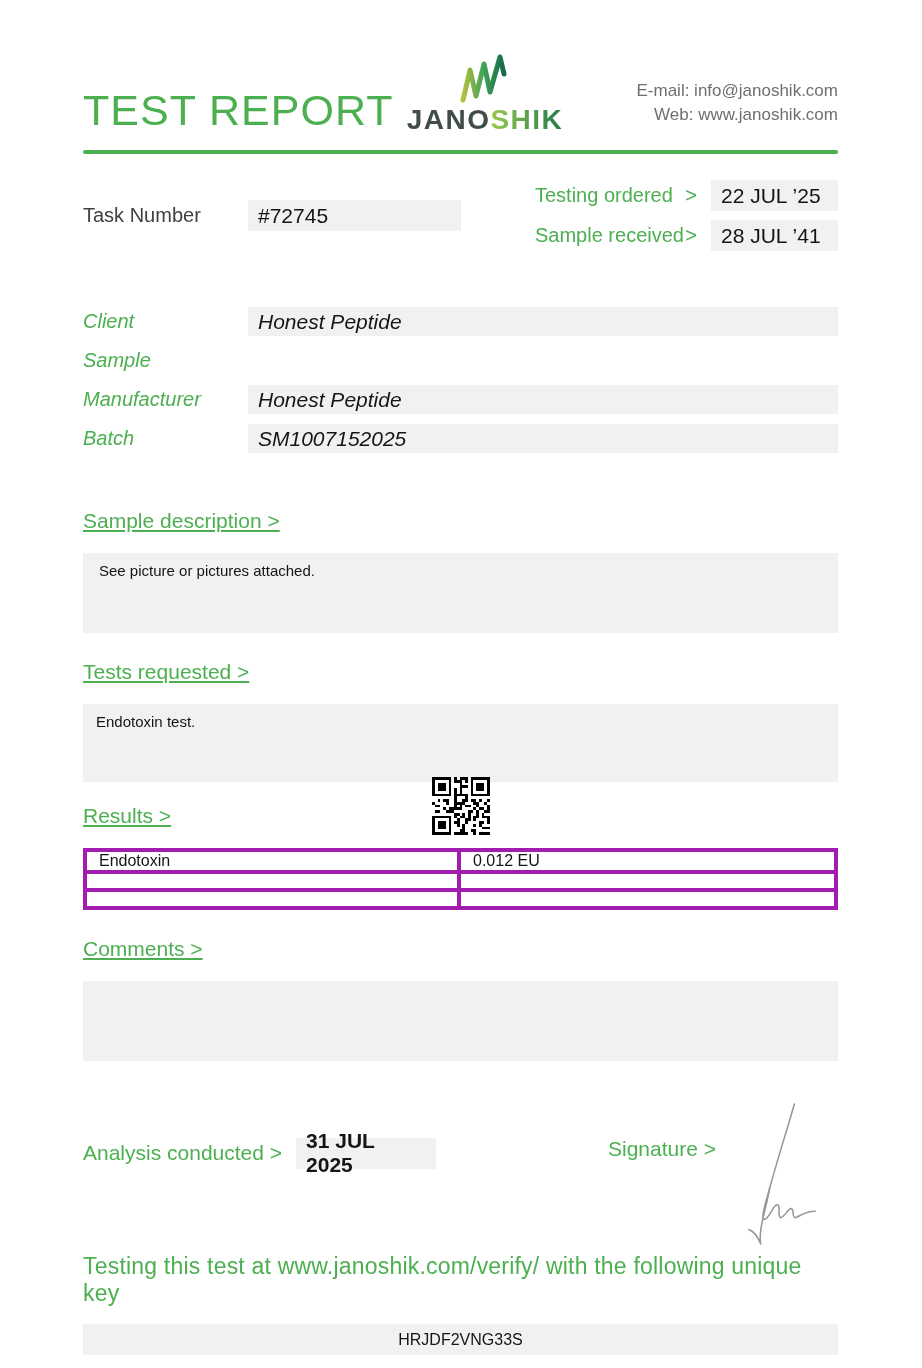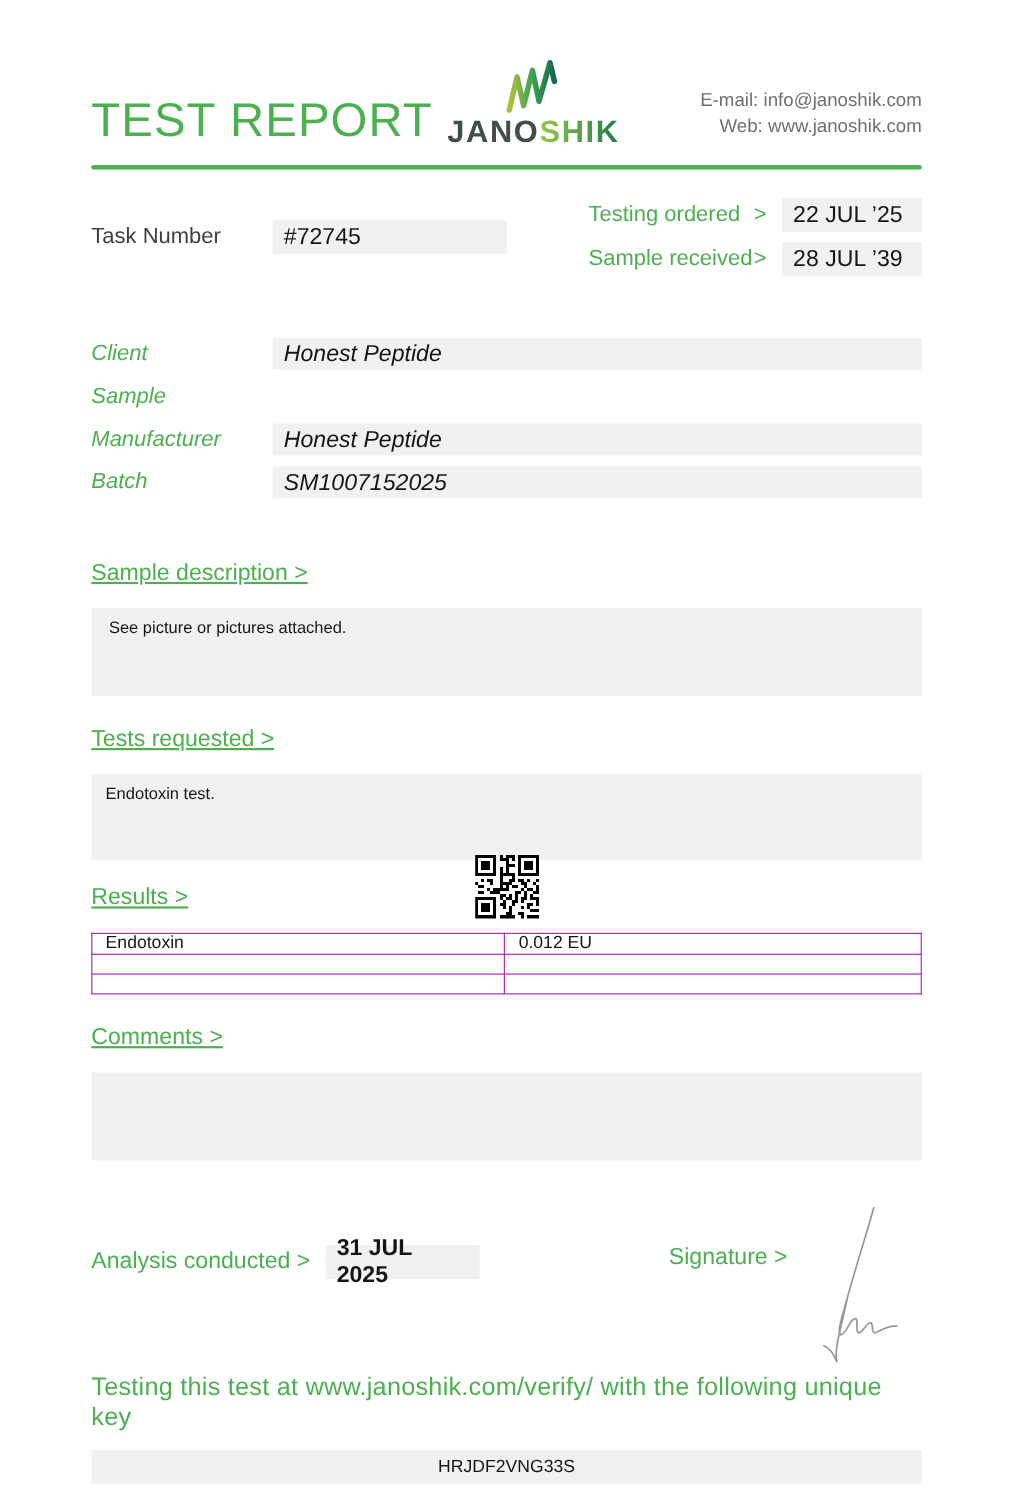--- a/index.html
+++ b/index.html
@@ -49,21 +49,21 @@
   .box-sample { height:80px;padding-left:16px; }
   .sec-tests { margin-top:27px; }
   .box-tests { height:78px; }
 
   
   .sec-results { margin-top:22px; position:relative; }
   .qr-wrap { position:absolute; left:50%; transform:translateX(-50%); top:-27px; width:58px; height:58px; }
   .qr-wrap svg { width:100%; height:100%; shape-rendering:crispEdges; }
   .results-table { width:100%; border-collapse:collapse; margin-top:20px; table-layout:fixed; }
   .results-table td {
-    border:1px solid #a21caf; height:18px; font-size:16px; color:#151515;
+    border:4px solid #a21caf; height:18px; font-size:16px; color:#151515;
     padding:0 12px; vertical-align:middle;
   }
   .results-table td.col-a { width:49.8%; }
 
   
   .sec-comments { margin-top:27px; }
   .box-comments { height:80px; }
 
   
   .footer-row { margin-top:62px; display:flex; align-items:center; position:relative; height:60px; }
@@ -120,21 +120,21 @@
           <span>Testing ordered</span>
           <span>&gt;</span>
         </div>
         <div class="value-box date-box">22 JUL ’25</div>
       </div>
       <div class="meta-date-row">
         <div class="meta-date-label">
           <span>Sample received</span>
           <span>&gt;</span>
         </div>
-        <div class="value-box date-box">28 JUL ’39</div>
+        <div class="value-box date-box">28 JUL ’41</div>
       </div>
     </div>
   </div>
 
   <div class="details">
     <div class="detail-row">
       <div class="detail-label">Client</div>
       <div class="value-box detail-value">Honest Peptide</div>
     </div>
     <div class="detail-row">

